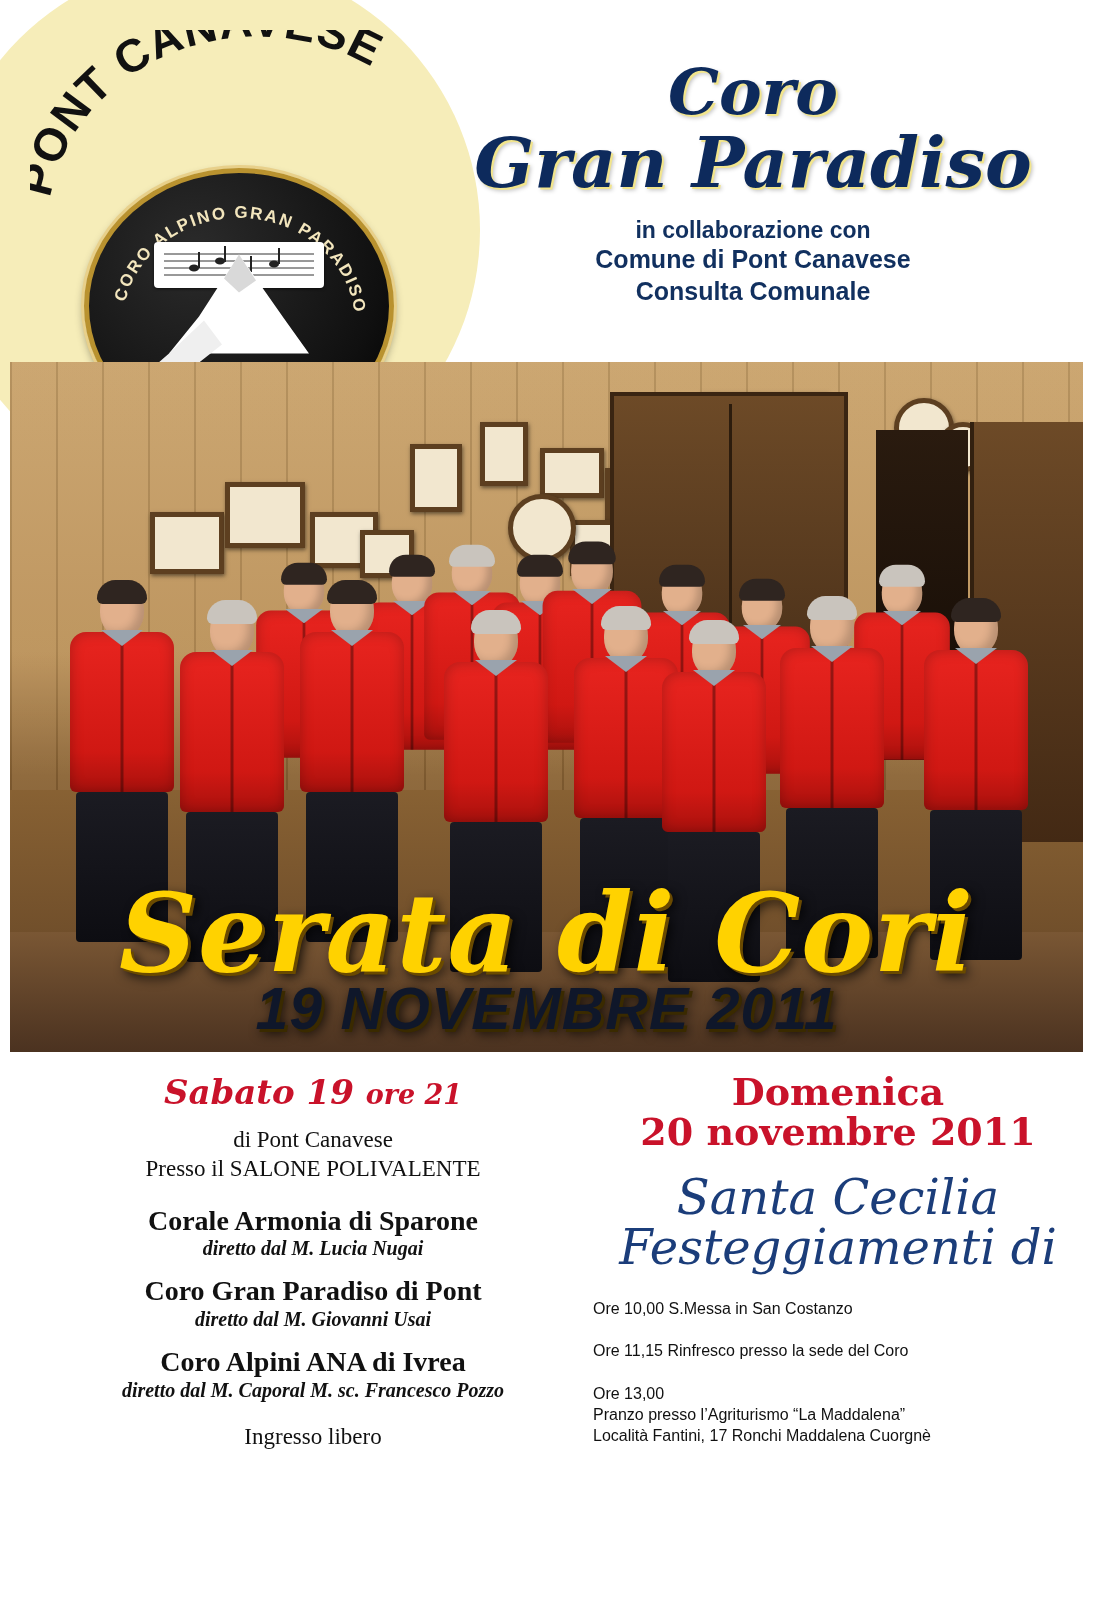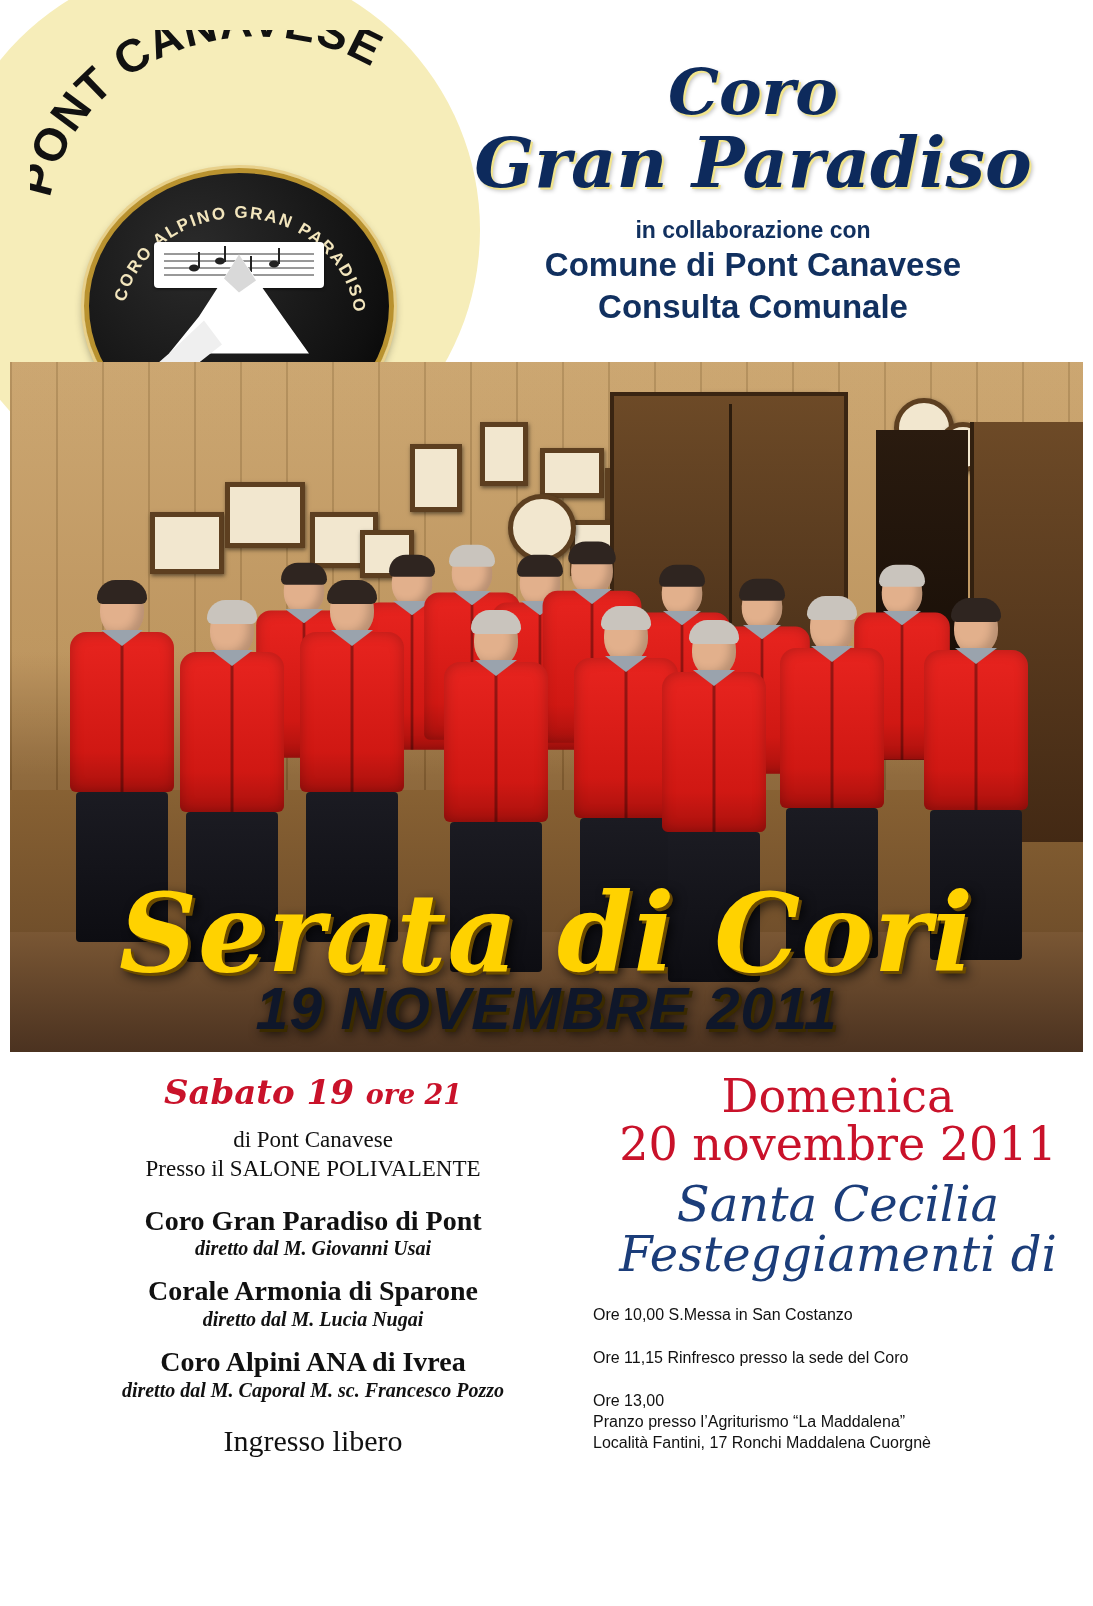--- a/index.html
+++ b/index.html
@@ -133,21 +133,21 @@
   }
   .collab {
     font-family: "Liberation Sans", sans-serif;
     font-weight: bold;
     color: #11305f;
     margin-top: 16px;
     font-size: 25px;
     line-height: 1.25;
   }
   .collab .small { font-size: 23px; font-weight: bold; }
-  .collab .big  { font-size: 33px; }
+  .collab .big  { font-size: 25px; }
 
   
   .photo {
     position: absolute;
     left: 10px;
     top: 362px;
     width: 1073px;
     height: 690px;
     background: #2c1b12;
     overflow: hidden;
@@ -313,32 +313,32 @@
   }
   .choir-dir {
     font-family: "Liberation Serif", serif;
     font-style: italic;
     font-weight: bold;
     font-size: 20px;
     line-height: 1.2;
   }
   .ingresso {
     font-family: "Liberation Serif", serif;
-    font-size: 30px;
+    font-size: 23px;
     margin-top: 22px;
   }
 
   .domenica {
     font-family: "DejaVu Serif", serif;
-    font-weight: normal;
-    font-size: 46px;
+    font-weight: bold;
+    font-size: 38px;
     line-height: 1.05;
     color: #c9122a;
     text-align: center;
-    margin-bottom: 10px;
+    margin-bottom: 20px;
   }
   .festegg {
     font-family: "DejaVu Serif", serif;
     font-style: italic;
     font-size: 48px;
     line-height: 1.05;
     color: #1b3d7a;
     text-align: center;
     margin-bottom: 26px;
   }
@@ -592,26 +592,26 @@
         <span class="ore">ore 21</span>
       </div>
 
       <div class="presso">
         <div>di Pont Canavese</div>
         <div>Presso il SALONE POLIVALENTE</div>
       </div>
 
 
       <div class="choir">
+        <div class="choir-name">Corale Armonia di Sparone</div>
+        <div class="choir-dir">diretto dal M. Lucia Nugai</div>
+      </div>
+      <div class="choir">
         <div class="choir-name">Coro Gran Paradiso di Pont</div>
         <div class="choir-dir">diretto dal M. Giovanni Usai</div>
-      </div>
-      <div class="choir">
-        <div class="choir-name">Corale Armonia di Sparone</div>
-        <div class="choir-dir">diretto dal M. Lucia Nugai</div>
       </div>
       <div class="choir">
         <div class="choir-name">Coro Alpini ANA di Ivrea</div>
         <div class="choir-dir">diretto dal M. Caporal M. sc. Francesco Pozzo</div>
       </div>
 
       <div class="ingresso">Ingresso libero</div>
     </div>
 
     <div class="col-right">

